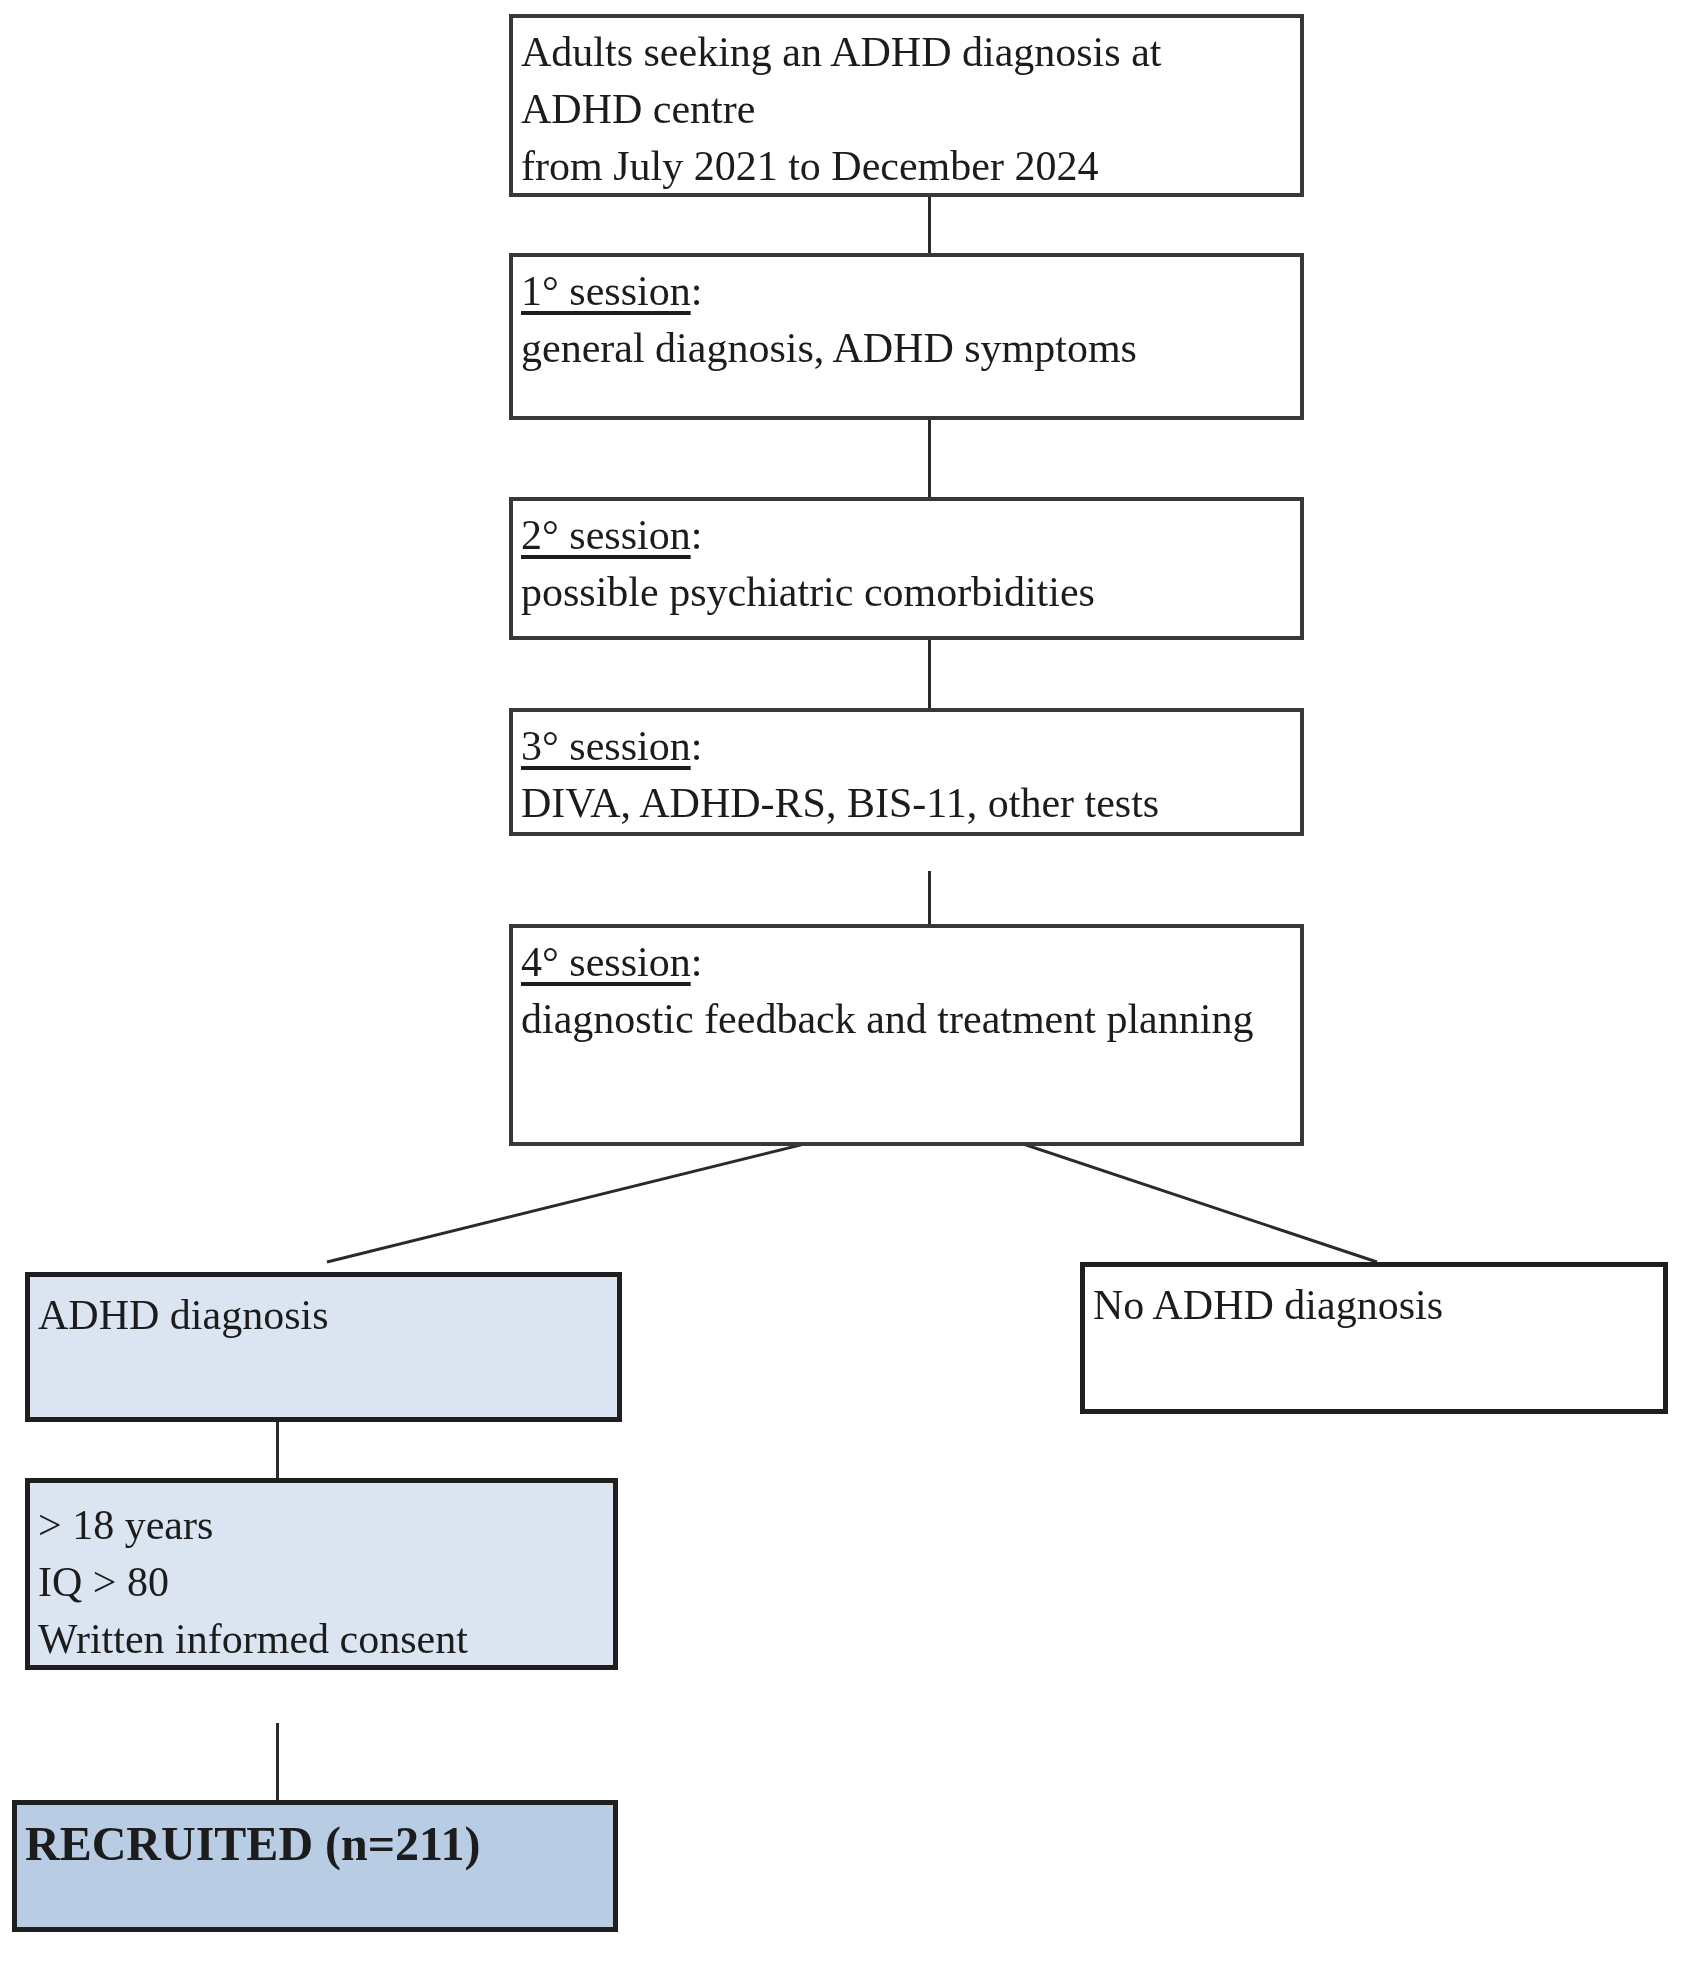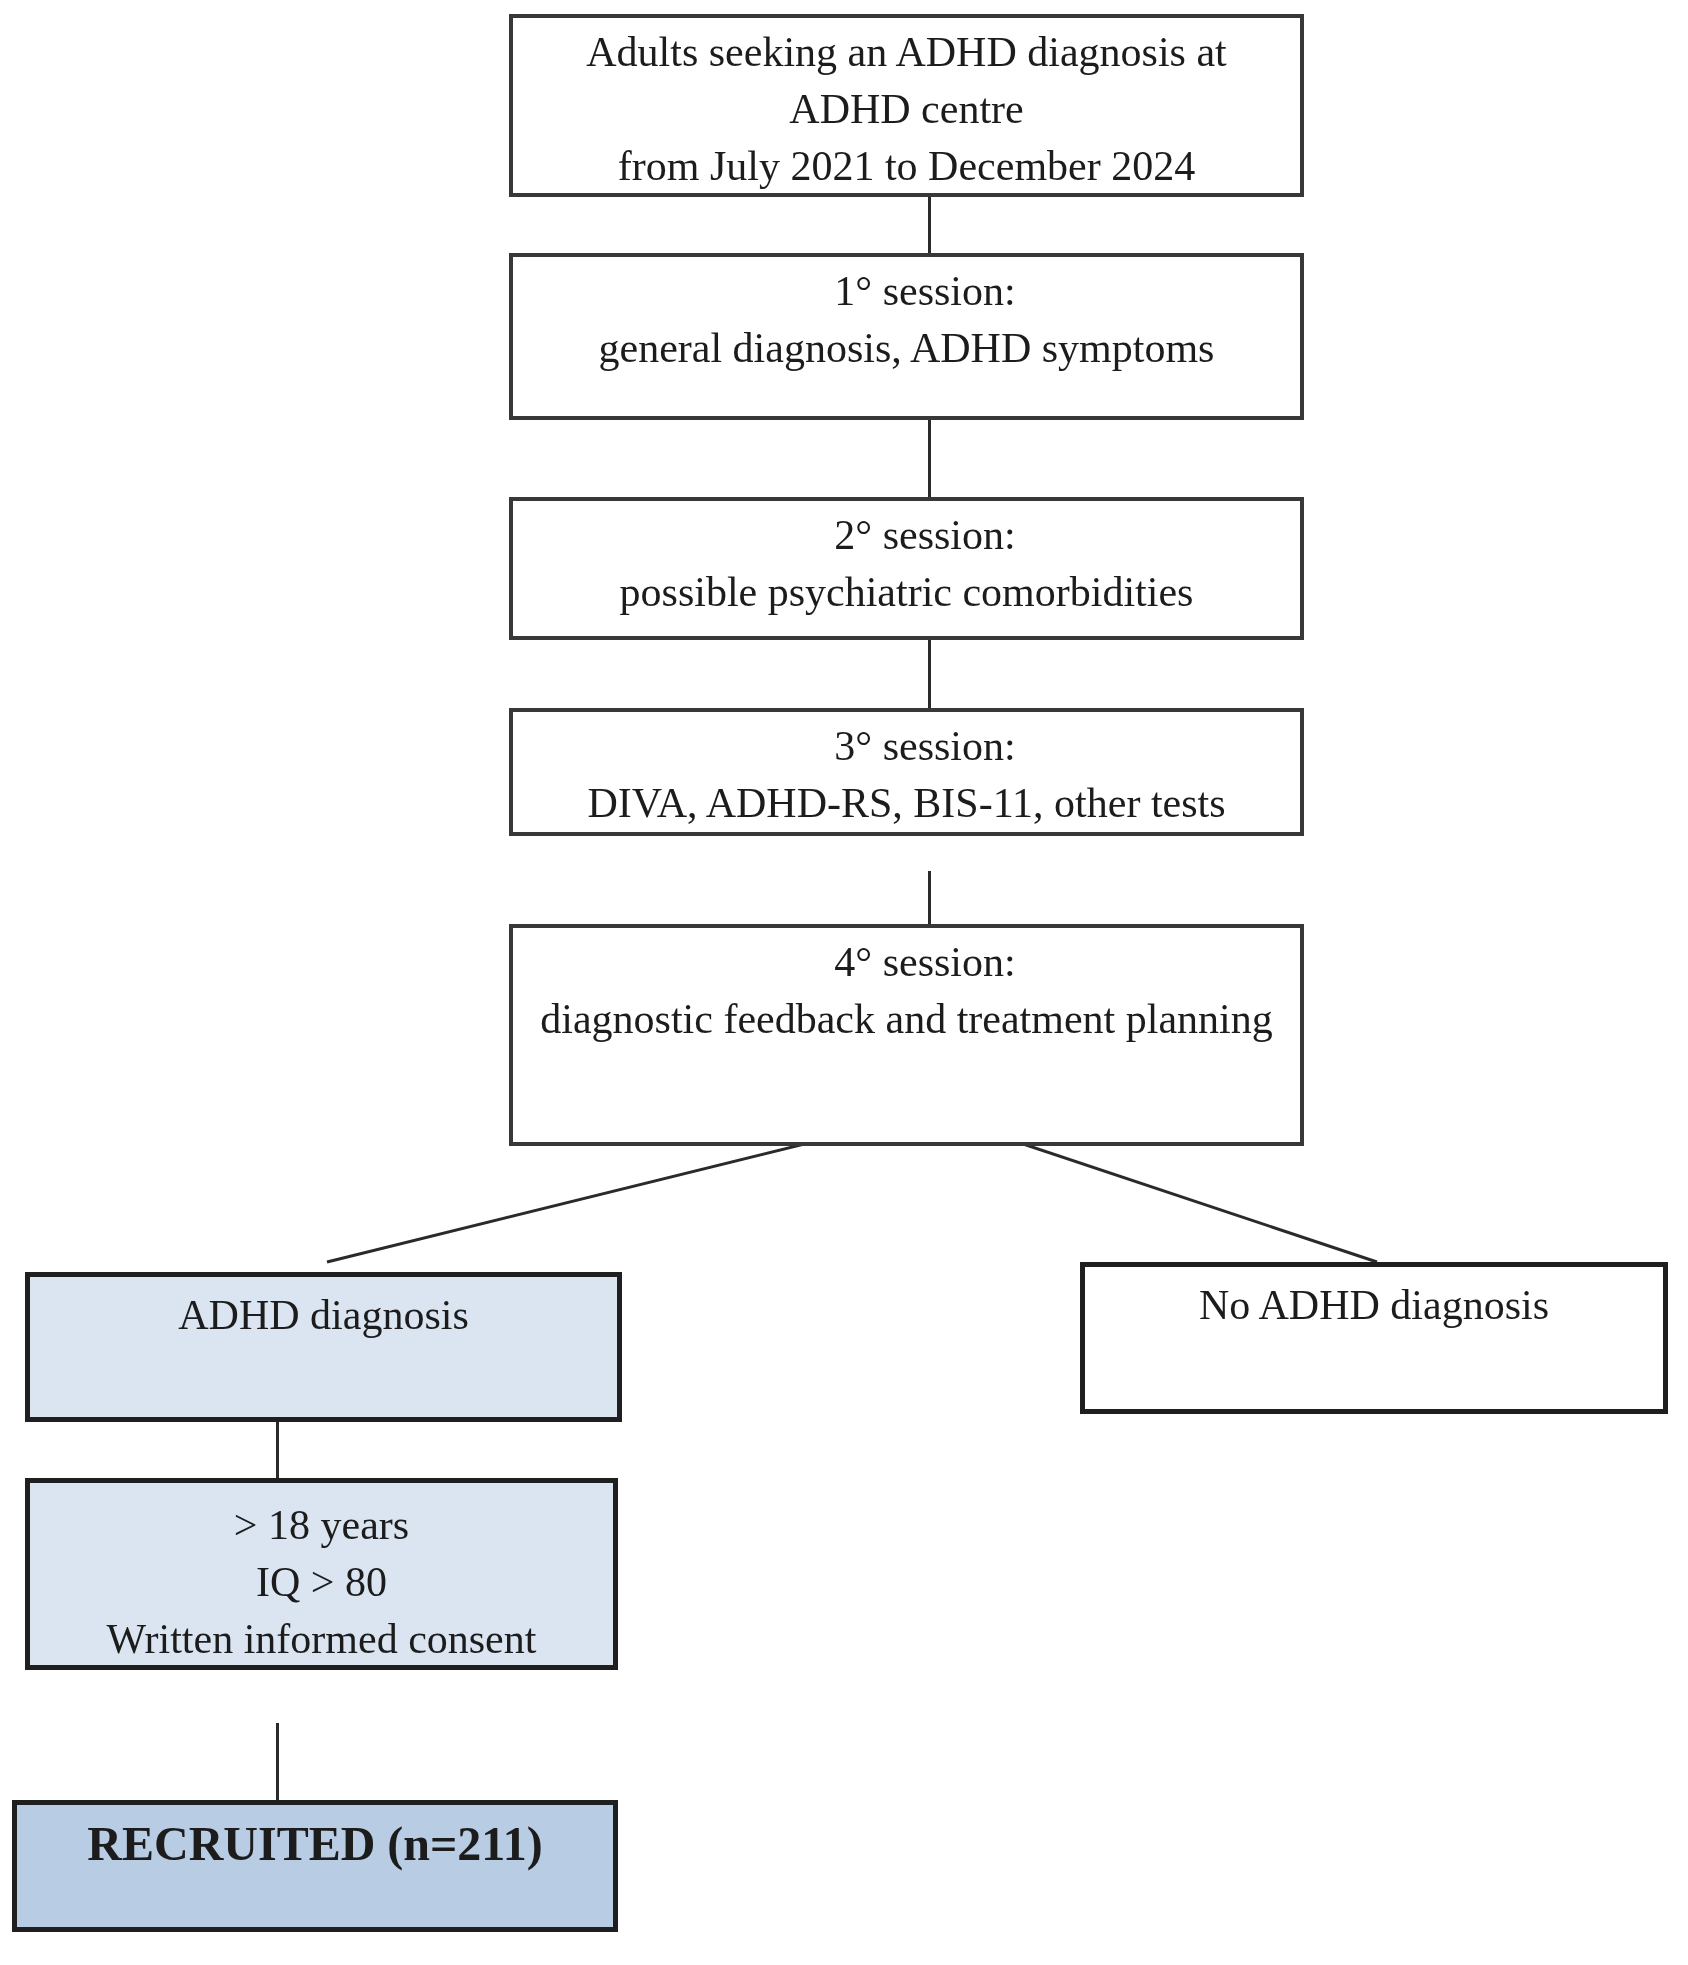--- a/index.html
+++ b/index.html
@@ -14,27 +14,26 @@
     background: #ffffff;
     font-family: "Liberation Serif", "DejaVu Serif", serif;
     color: #1c1c1c;
     overflow: hidden;
   }
   .box {
     position: absolute;
     background: #ffffff;
     border: 4px solid #383838;
     box-sizing: border-box;
-    text-align: center;
     font-size: 42px;
     line-height: 57px;
     padding: 6px 8px 0 8px;
   }
   .main-box { left: 509px; width: 795px; }
-  .heading-line { text-underline-offset: 6px; margin-left: 37px; }
+  .heading-line { text-decoration: underline; text-underline-offset: 6px; }
   .outcome-box {
     border: 5px solid #1f1f1f;
     padding-top: 10px;
   }
   .fill-light { background: #dbe5f1; }
   .fill-medium { background: #b8cce4; }
   .vline {
     position: absolute;
     width: 3px;
     background: #2a2a2a;

